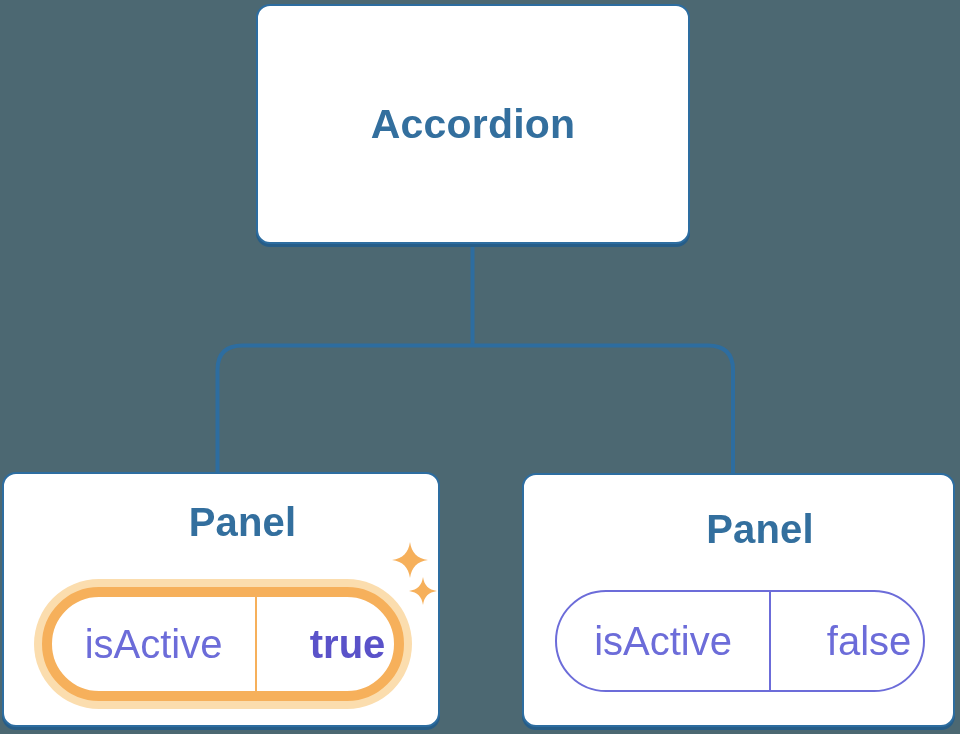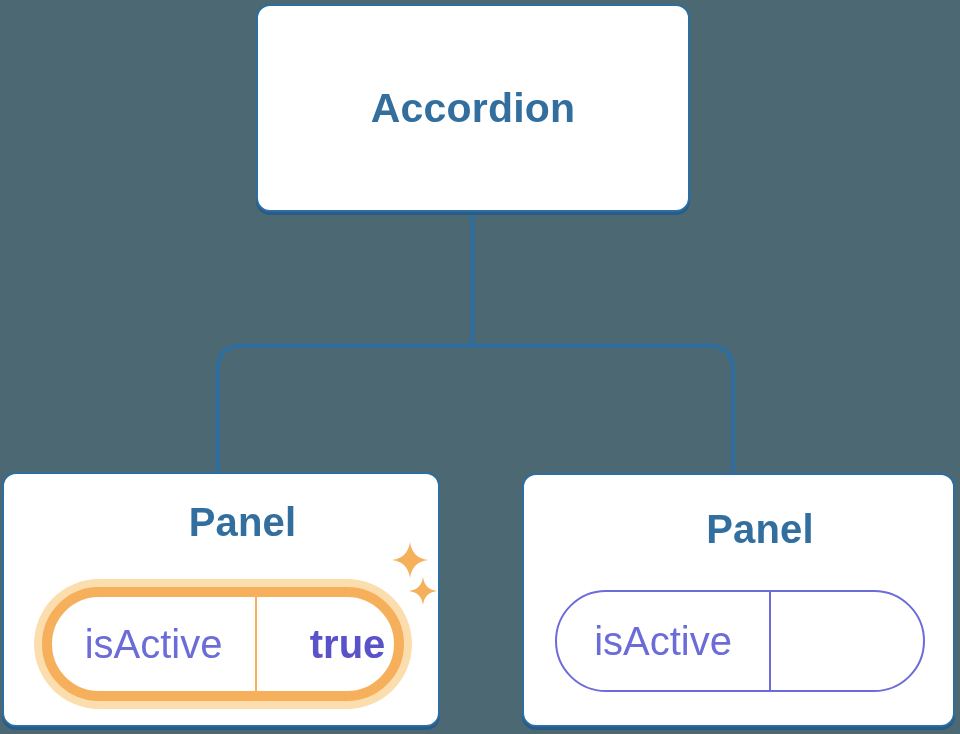--- a/index.html
+++ b/index.html
@@ -35,21 +35,21 @@
   }
   .node{
     position:absolute;
     background:var(--box-bg);
     border:2.5px solid var(--box-border);
     border-radius:14px;
     box-shadow:0 3px 0 var(--box-shadow);
     z-index:1;
   }
   .node-root{
-    left:256px;top:4px;width:434px;height:208px;
+    left:256px;top:4px;width:434px;height:240px;
     display:flex;align-items:center;justify-content:center;
   }
   .root-title{
     color:var(--heading-text);
     font-size:41px;font-weight:600;
     letter-spacing:0.2px;
   }
   .node-panel-left{left:2px;top:472px;width:438px;height:255px;}
   .node-panel-right{left:522px;top:473px;width:433px;height:254px;}
   .panel-title{
@@ -127,20 +127,23 @@
       </div>
     </div>
   </div>
 
   <div class="node node-panel-right">
     <div class="panel-title">Panel</div>
     <div class="pill pill-inactive">
       <div class="pill-cell cell-name">
         <span>isActive</span>
       </div>
+      <div class="pill-cell cell-value">
+        <span>false</span>
+      </div>
     </div>
   </div>
 
   <div class="sparkle sparkle-large">
     <svg viewBox="0 0 24 24" aria-hidden="true">
       <path d="M12 0 C13.2 7.4 16.6 10.8 24 12 C16.6 13.2 13.2 16.6 12 24 C10.8 16.6 7.4 13.2 0 12 C7.4 10.8 10.8 7.4 12 0 Z"></path>
     </svg>
   </div>
   <div class="sparkle sparkle-small">
     <svg viewBox="0 0 24 24" aria-hidden="true">

